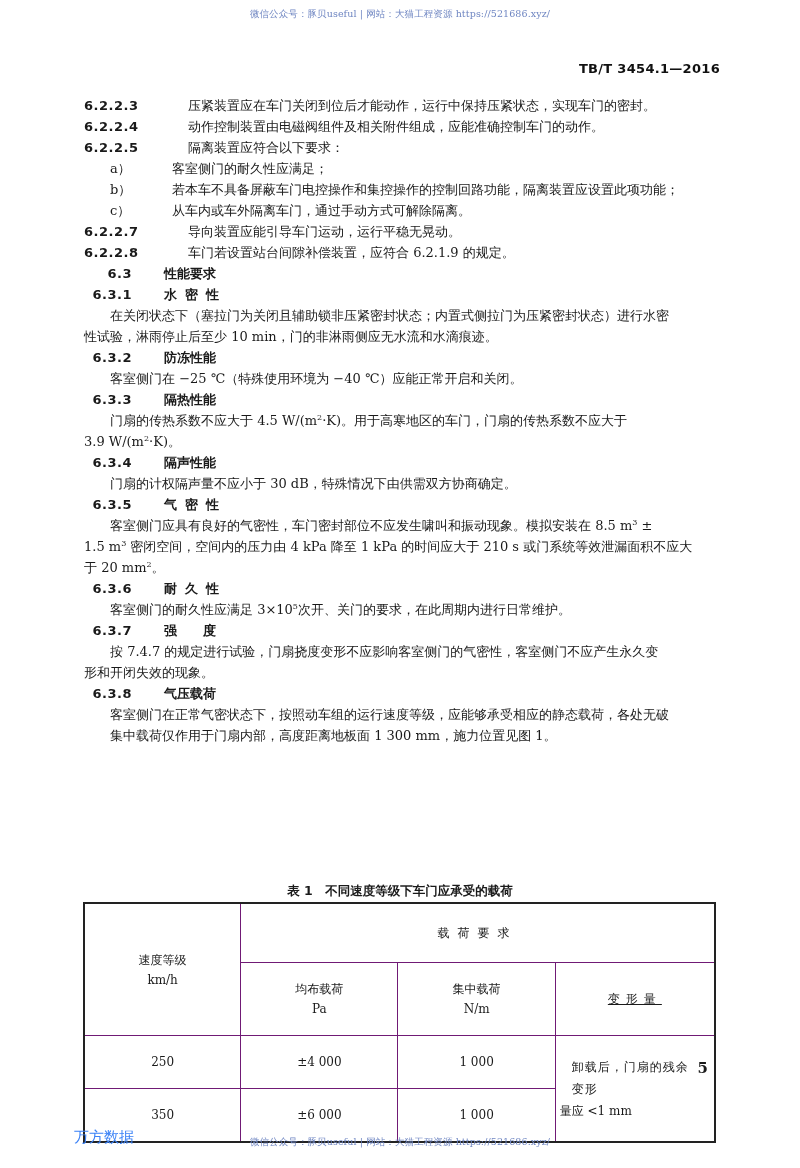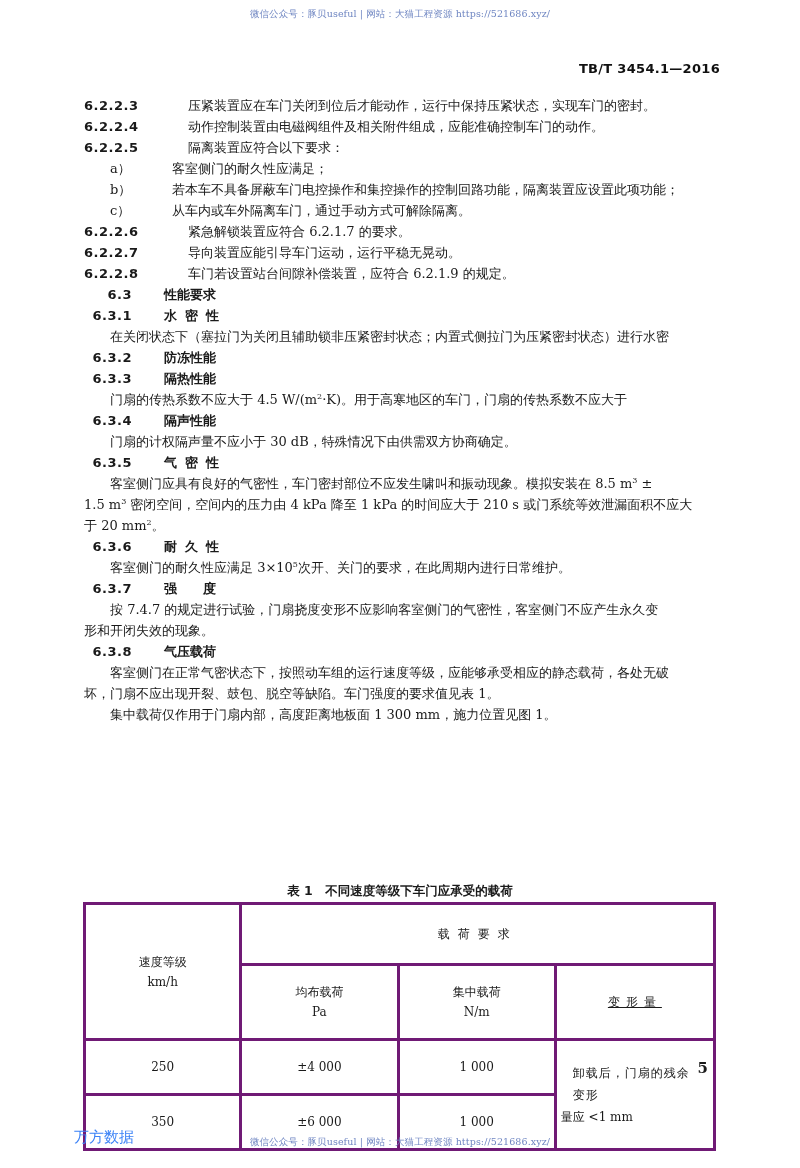--- a/index.html
+++ b/index.html
@@ -95,21 +95,21 @@
     table.loads {
       position: absolute;
       left: 83px;
       top: 902px;
       width: 633px;
       border-collapse: collapse;
       border: 2px solid #222;
       font-size: 12px;
     }
     table.loads td {
-      border: 3px solid #701a75;
+      border: 1px solid #701a75;
       text-align: center;
       vertical-align: middle;
       padding: 16px;
       line-height: 20px;
     }
     .c-speed { width: 123px; }
     .c-uni { width: 124px; }
     .c-conc { width: 124px; }
     .c-def { width: 126px; }
     .hdr-group { height: 26px; letter-spacing: 8px; }
@@ -169,53 +169,52 @@
   </div>
   <div class="line item">
     <span class="mark">b）</span>
     <span>若本车不具备屏蔽车门电控操作和集控操作的控制回路功能，隔离装置应设置此项功能；</span>
   </div>
   <div class="line item">
     <span class="mark">c）</span>
     <span>从车内或车外隔离车门，通过手动方式可解除隔离。</span>
   </div>
   <div class="line clause">
-    <span class="num">6.2.2.6</span>
-    <span class="text">紧急解锁装置应符合 6.2.1.7 的要求。</span>
-  </div>
-  <div class="line clause">
     <span class="num">6.2.2.7</span>
     <span class="text">导向装置应能引导车门运动，运行平稳无晃动。</span>
   </div>
   <div class="line clause">
     <span class="num">6.2.2.8</span>
     <span class="text">车门若设置站台间隙补偿装置，应符合 6.2.1.9 的规定。</span>
   </div>
 
   <div class="line clause heading">
     <span class="num short">6.3</span>
     <span class="title">性能要求</span>
   </div>
 
   <div class="line clause heading">
     <span class="num short">6.3.1</span>
     <span class="title spaced">水密性</span>
   </div>
   <div class="line para">在关闭状态下（塞拉门为关闭且辅助锁非压紧密封状态；内置式侧拉门为压紧密封状态）进行水密</div>
+  <div class="line para-cont">性试验，淋雨停止后至少 10 min，门的非淋雨侧应无水流和水滴痕迹。</div>
 
   <div class="line clause heading">
     <span class="num short">6.3.2</span>
     <span class="title">防冻性能</span>
   </div>
+  <div class="line para">客室侧门在 −25 ℃（特殊使用环境为 −40 ℃）应能正常开启和关闭。</div>
 
   <div class="line clause heading">
     <span class="num short">6.3.3</span>
     <span class="title">隔热性能</span>
   </div>
   <div class="line para"><span>门扇的传热系数不应大于 4.5 W/(m</span><sup>2</sup><span>·K)。用于高寒地区的车门，门扇的传热系数不应大于</span></div>
+  <div class="line para-cont"><span>3.9 W/(m</span><sup>2</sup><span>·K)。</span></div>
 
   <div class="line clause heading">
     <span class="num short">6.3.4</span>
     <span class="title">隔声性能</span>
   </div>
   <div class="line para">门扇的计权隔声量不应小于 30 dB，特殊情况下由供需双方协商确定。</div>
 
   <div class="line clause heading">
     <span class="num short">6.3.5</span>
     <span class="title spaced">气密性</span>
@@ -235,21 +234,20 @@
     <span class="title wide">强度</span>
   </div>
   <div class="line para">按 7.4.7 的规定进行试验，门扇挠度变形不应影响客室侧门的气密性，客室侧门不应产生永久变</div>
   <div class="line para-cont">形和开闭失效的现象。</div>
 
   <div class="line clause heading">
     <span class="num short">6.3.8</span>
     <span class="title">气压载荷</span>
   </div>
   <div class="line para">客室侧门在正常气密状态下，按照动车组的运行速度等级，应能够承受相应的静态载荷，各处无破</div>
-  <div class="line para-cont">坏，门扇不应出现开裂、鼓包、脱空等缺陷。车门强度的要求值见表 1。</div>
   <div class="line para">集中载荷仅作用于门扇内部，高度距离地板面 1 300 mm，施力位置见图 1。</div>
 </div>
 
 <div class="table-caption">表 1　不同速度等级下车门应承受的载荷</div>
 
 <table class="loads">
   <tbody>
       <tr>
     <td class="c-speed" rowspan="2">
       <div>速度等级</div>

